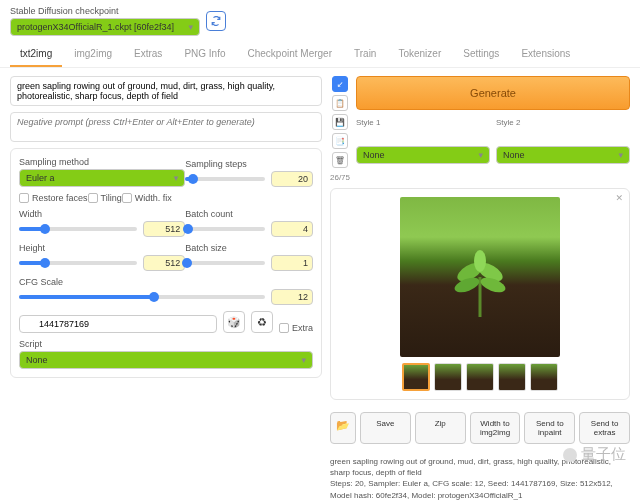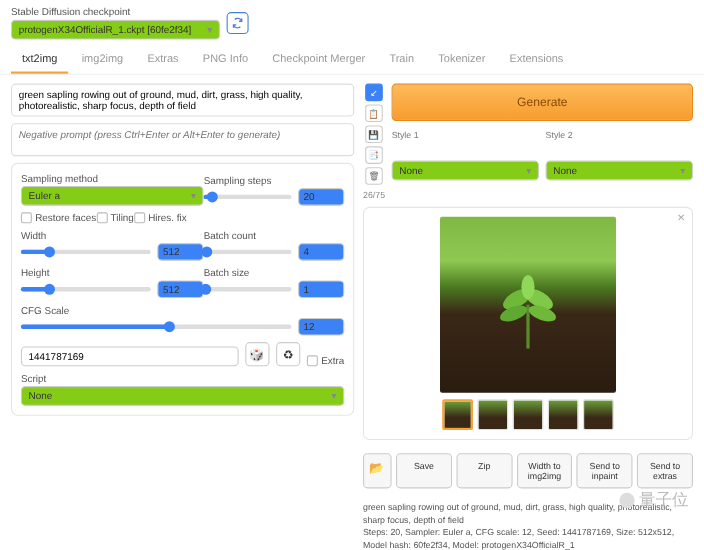--- a/index.html
+++ b/index.html
@@ -27,26 +27,26 @@
 .style-sel{flex:1}
 .style-sel label{font-size:8px;color:#777;display:block;margin-bottom:19px}
 .params{border:1px solid #e5e5e5;border-radius:6px;padding:8px;display:flex;flex-direction:column;gap:6px}
 .param-row{display:flex;gap:0;align-items:flex-end}
 .param{flex:1}
 .param-label{font-size:9px;color:#555;margin-bottom:2px;display:block}
 .slider-group{display:flex;align-items:center;gap:6px}
 .slider{flex:1;height:4px;background:#ddd;border-radius:2px;position:relative}
 .slider-fill{position:absolute;height:100%;background:#3b82f6;border-radius:2px}
 .slider-thumb{position:absolute;width:10px;height:10px;background:#3b82f6;border-radius:50%;top:-3px;transform:translateX(-50%)}
-.num-box{width:42px;border:1px solid #ccc;border-radius:4px;padding:2px 4px;font-size:9px;text-align:left;background:#3b82f6}
+.num-box{width:42px;border:1px solid #ccc;border-radius:4px;padding:2px 4px;font-size:9px;text-align:right;background:#fef9c3}
 .checks{display:flex;gap:0}
 .check{display:flex;align-items:center;gap:3px;font-size:9px;color:#555}
 .check-box{width:10px;height:10px;border:1px solid #bbb;border-radius:2px}
 .seed-row{display:flex;gap:6px;align-items:flex-end}
-.seed-input{flex:1;border:1px solid #ccc;border-radius:4px;padding:3px 6px;font-size:9px}
+.seed-input{flex:1;border:1px solid #ccc;border-radius:4px;padding:3px 19px;font-size:9px}
 .dice-btn{width:22px;height:22px;border:1px solid #ccc;border-radius:4px;display:flex;align-items:center;justify-content:center;font-size:11px;background:#fff}
 .preview-panel{border:1px solid #e5e5e5;border-radius:6px;padding:8px;position:relative}
 .preview-close{position:absolute;top:4px;right:6px;font-size:9px;color:#aaa}
 .preview-img{width:160px;height:160px;margin:0 auto;display:block;border-radius:2px;background:linear-gradient(to bottom,#7fb843 0%,#8fc952 25%,#4a7a1f 40%,#3a2817 55%,#2a1c10 100%);position:relative;overflow:hidden}
 .sapling{position:absolute;left:50%;top:50%;transform:translate(-50%,-50%)}
 .sapling svg{display:block}
 .thumbs{display:flex;gap:4px;justify-content:center;margin-top:6px}
 .thumb{width:28px;height:28px;border-radius:2px;background:linear-gradient(to bottom,#6a9e38 0%,#3a2817 60%);border:1px solid #ddd}
 .thumb.sel{border:2px solid #f6a13a}
 .action-row{display:flex;gap:4px;margin-top:6px}
@@ -73,20 +73,21 @@
 </div>
 
 <div class="tabs">
   <div class="tab active">txt2img</div>
   <div class="tab">img2img</div>
   <div class="tab">Extras</div>
   <div class="tab">PNG Info</div>
   <div class="tab">Checkpoint Merger</div>
   <div class="tab">Train</div>
   <div class="tab">Tokenizer</div>
+  <div class="tab">Settings</div>
   <div class="tab">Extensions</div>
 </div>
 
 <div class="main">
   <div class="left">
     <div class="prompt-row">
       <textarea class="prompt-box" style="">green sapling rowing out of ground, mud, dirt, grass, high quality, photorealistic, sharp focus, depth of field</textarea>
     </div>
     <div class="prompt-row">
       <textarea class="prompt-box neg-prompt" placeholder="Negative prompt (press Ctrl+Enter or Alt+Enter to generate)" style=""></textarea>
@@ -116,21 +117,21 @@
         <label class="check">
             <span class="check-box"></span>
             <span>Restore faces</span>
           </label>
         <label class="check">
             <span class="check-box"></span>
             <span>Tiling</span>
           </label>
         <label class="check">
             <span class="check-box"></span>
-            <span>Hires. fix</span>
+            <span>Width. fix</span>
           </label>
       </div>
 
       <div class="param-row">
         <div class="param" style="flex:1.3">
           <span class="param-label">Width</span>
           <div class="slider-group">
             <div class="slider">
                 <div class="slider-fill" style="width:22%"></div>
                 <div class="slider-thumb" style="left:22%"></div>

